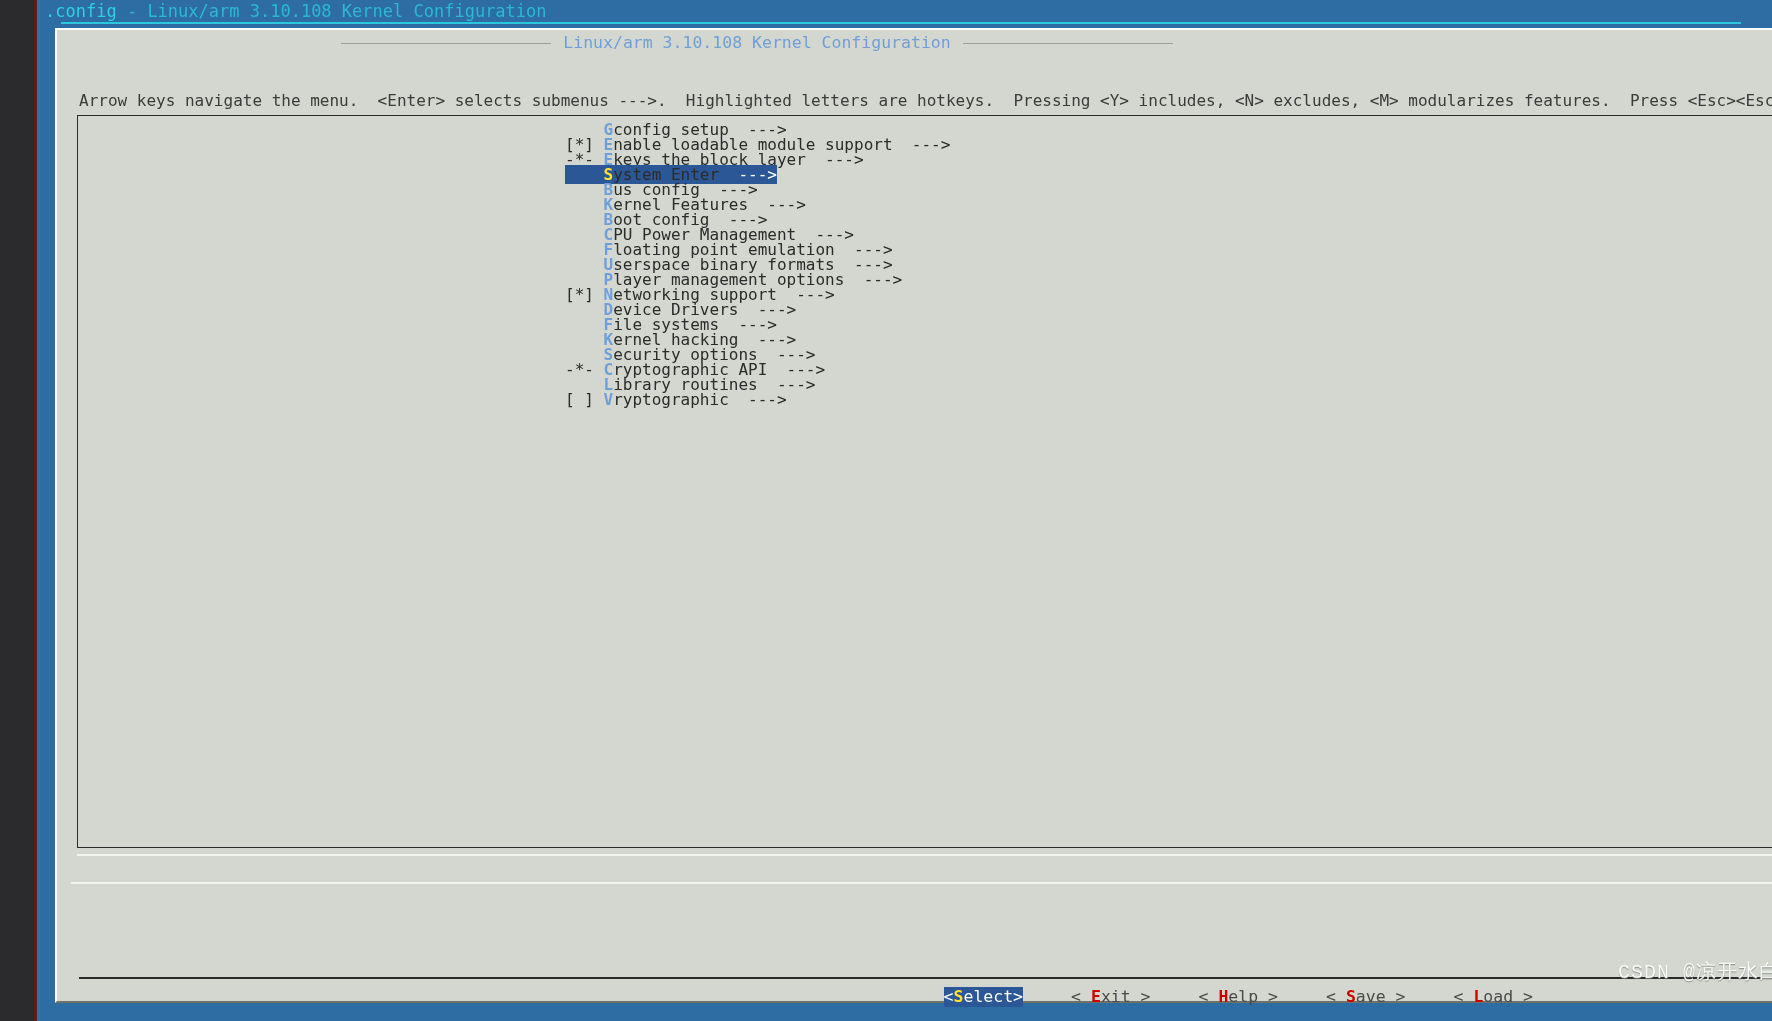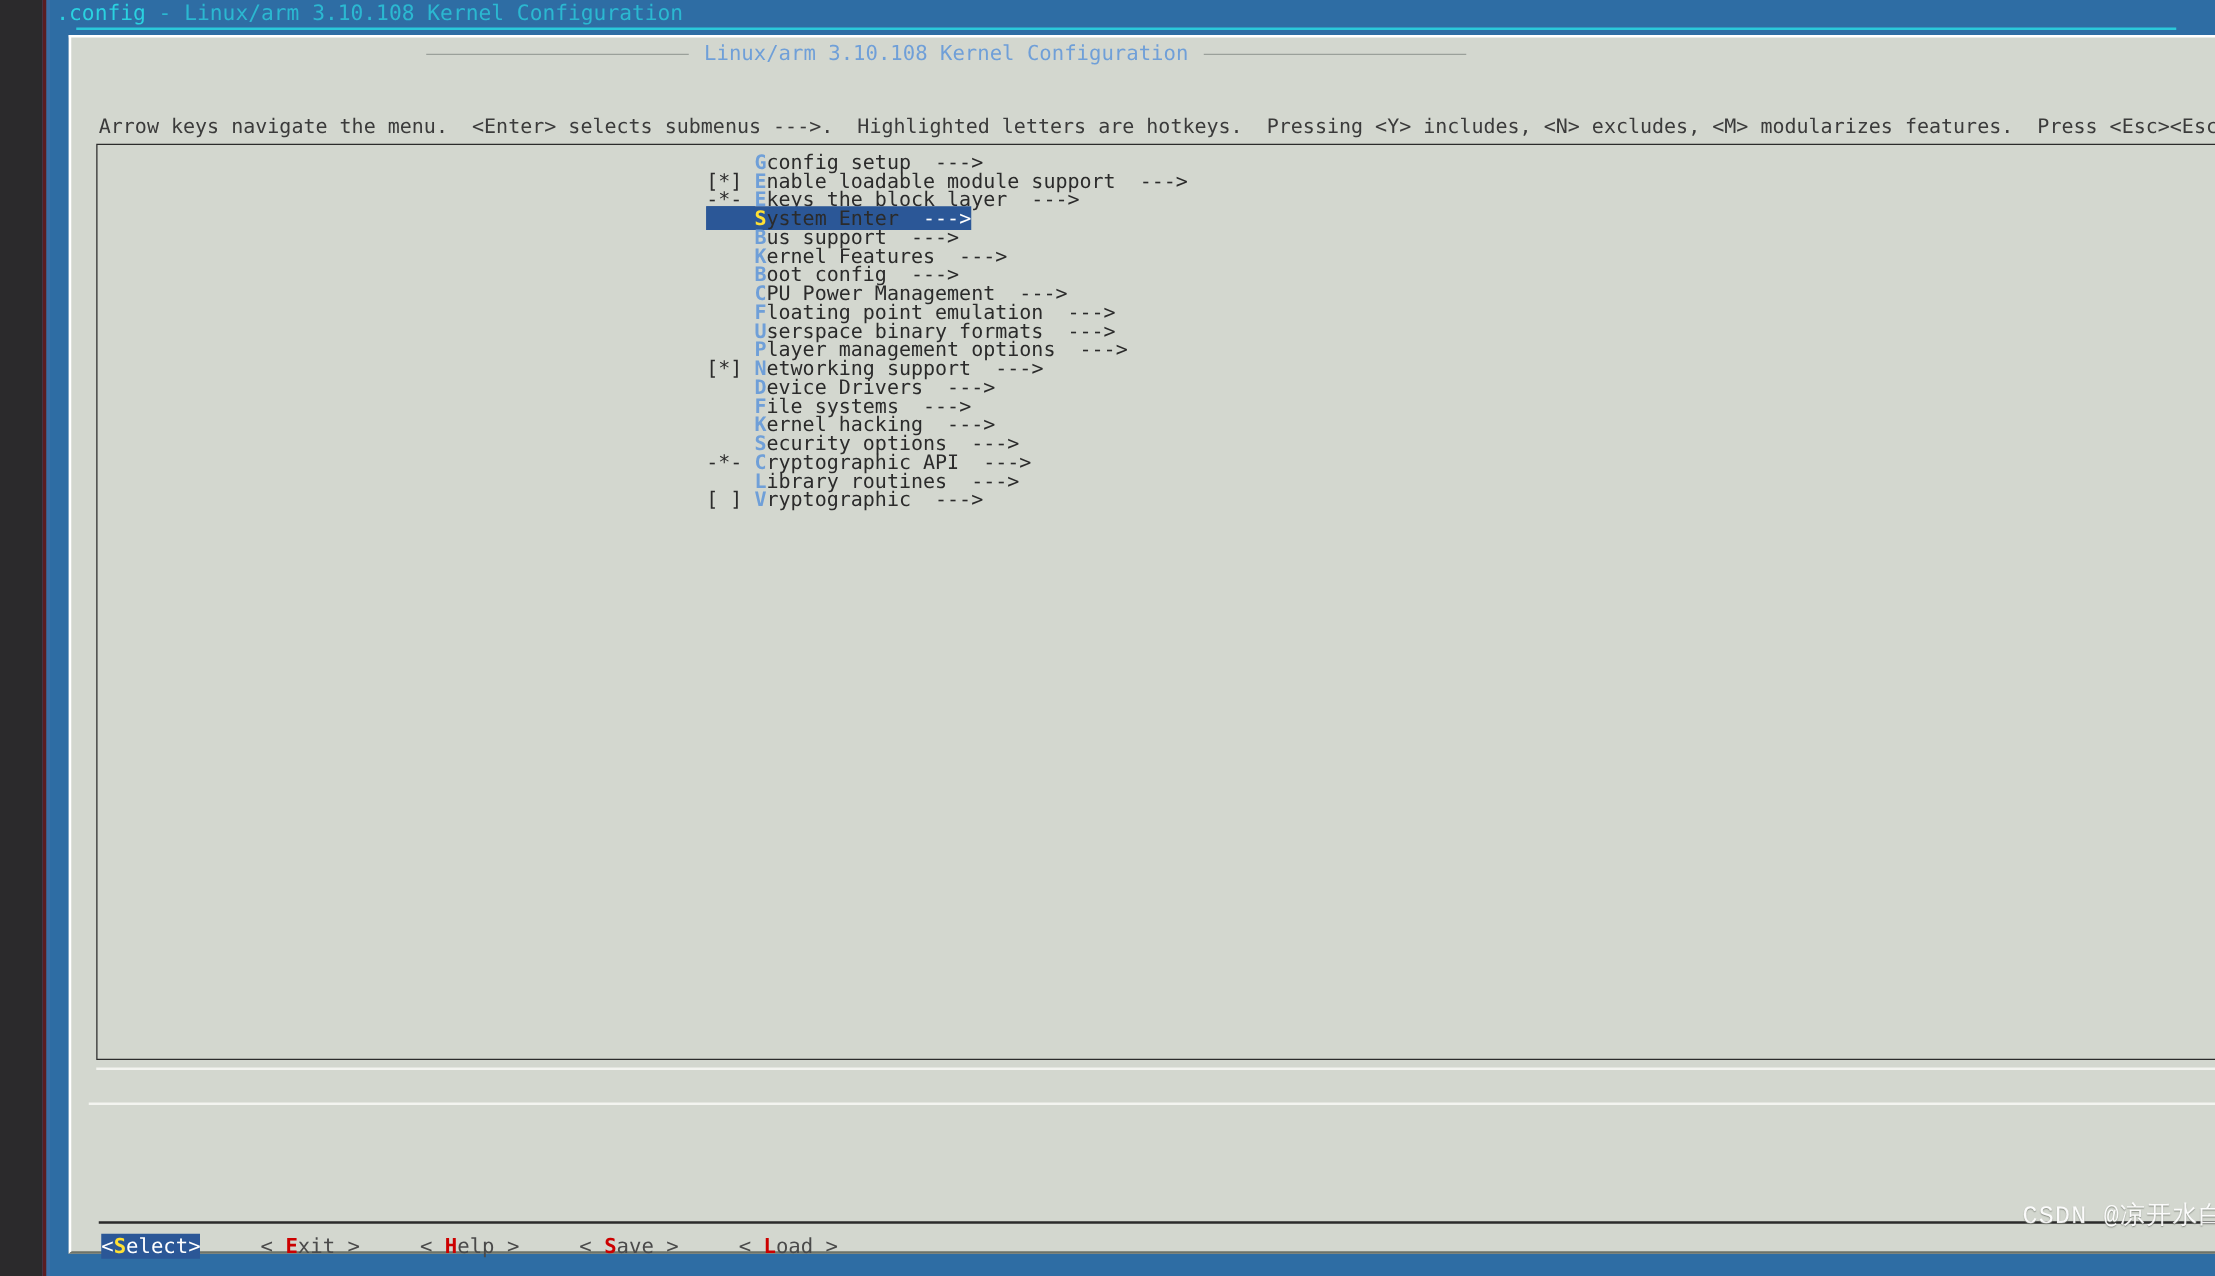--- a/index.html
+++ b/index.html
@@ -175,21 +175,21 @@
   .sep-dark {
     position: absolute; left: 22px; top: 947px;
     width: 1740px; height: 2px; background: #2b2b2b;
   }
 
   
   .buttons {
     position: absolute;
     left: 0; top: 957px;
     width: 1500px;
-    text-align: left;
+    text-align: right;
     font-size: 16.5px;
     line-height: 20px;
     white-space: pre;
   }
   .btn {
     display: inline-block;
     white-space: pre;
     color: #4a4a4a;
     margin: 0 24px;
   }
@@ -247,21 +247,21 @@
         <div>Arrow keys navigate the menu.  &lt;Enter&gt; selects submenus ---&gt;.  Highlighted letters are hotkeys.  Pressing &lt;Y&gt; includes, &lt;N&gt; excludes, &lt;M&gt; modularizes features.  Press &lt;Esc&gt;&lt;Esc&gt; to exit, &lt;?&gt; f</div>
         <div>Help, &lt;/&gt; for Search.  Legend: [*] built-in  [ ] excluded  &lt;M&gt; module  &lt; &gt; module capable</div>
       </div>
 
       <div class="menu-box">
         <div class="menu-list" id="menu-list">
             <div class="menu-row"><span class="mark">    </span><span class="hot">G</span><span class="label">config setup</span><span class="arrow">  ---&gt;</span></div>
             <div class="menu-row"><span class="mark">[*] </span><span class="hot">E</span><span class="label">nable loadable module support</span><span class="arrow">  ---&gt;</span></div>
             <div class="menu-row"><span class="mark">-*- </span><span class="hot">E</span><span class="label">keys the block layer</span><span class="arrow">  ---&gt;</span></div>
             <div class="menu-row selected"><span class="hl"><span class="pad">    </span><span class="hot">S</span><span class="label">ystem Enter</span><span class="arrow">  ---&gt;</span></span></div>
-            <div class="menu-row"><span class="mark">    </span><span class="hot">B</span><span class="label">us support</span><span class="arrow">  ---&gt;</span></div>
+            <div class="menu-row"><span class="mark">    </span><span class="hot">B</span><span class="label">us config</span><span class="arrow">  ---&gt;</span></div>
             <div class="menu-row"><span class="mark">    </span><span class="hot">K</span><span class="label">ernel Features</span><span class="arrow">  ---&gt;</span></div>
             <div class="menu-row"><span class="mark">    </span><span class="hot">B</span><span class="label">oot config</span><span class="arrow">  ---&gt;</span></div>
             <div class="menu-row"><span class="mark">    </span><span class="hot">C</span><span class="label">PU Power Management</span><span class="arrow">  ---&gt;</span></div>
             <div class="menu-row"><span class="mark">    </span><span class="hot">F</span><span class="label">loating point emulation</span><span class="arrow">  ---&gt;</span></div>
             <div class="menu-row"><span class="mark">    </span><span class="hot">U</span><span class="label">serspace binary formats</span><span class="arrow">  ---&gt;</span></div>
             <div class="menu-row"><span class="mark">    </span><span class="hot">P</span><span class="label">layer management options</span><span class="arrow">  ---&gt;</span></div>
             <div class="menu-row"><span class="mark">[*] </span><span class="hot">N</span><span class="label">etworking support</span><span class="arrow">  ---&gt;</span></div>
             <div class="menu-row"><span class="mark">    </span><span class="hot">D</span><span class="label">evice Drivers</span><span class="arrow">  ---&gt;</span></div>
             <div class="menu-row"><span class="mark">    </span><span class="hot">F</span><span class="label">ile systems</span><span class="arrow">  ---&gt;</span></div>
             <div class="menu-row"><span class="mark">    </span><span class="hot">K</span><span class="label">ernel hacking</span><span class="arrow">  ---&gt;</span></div>

